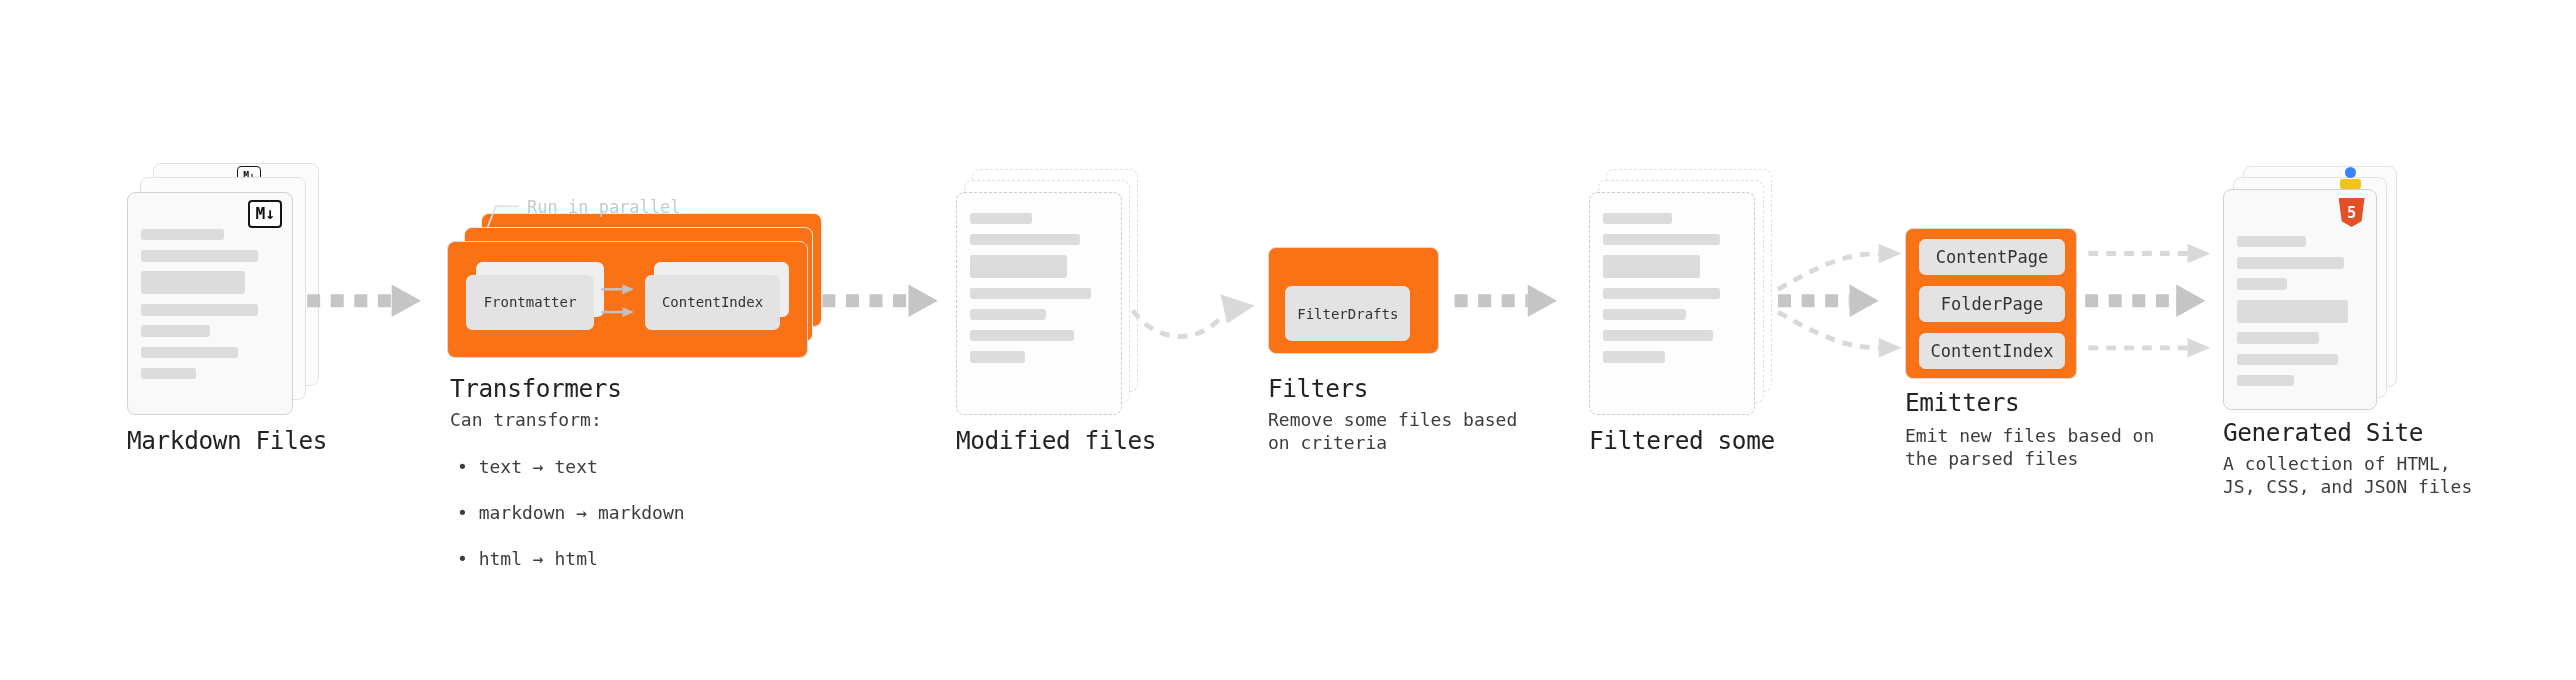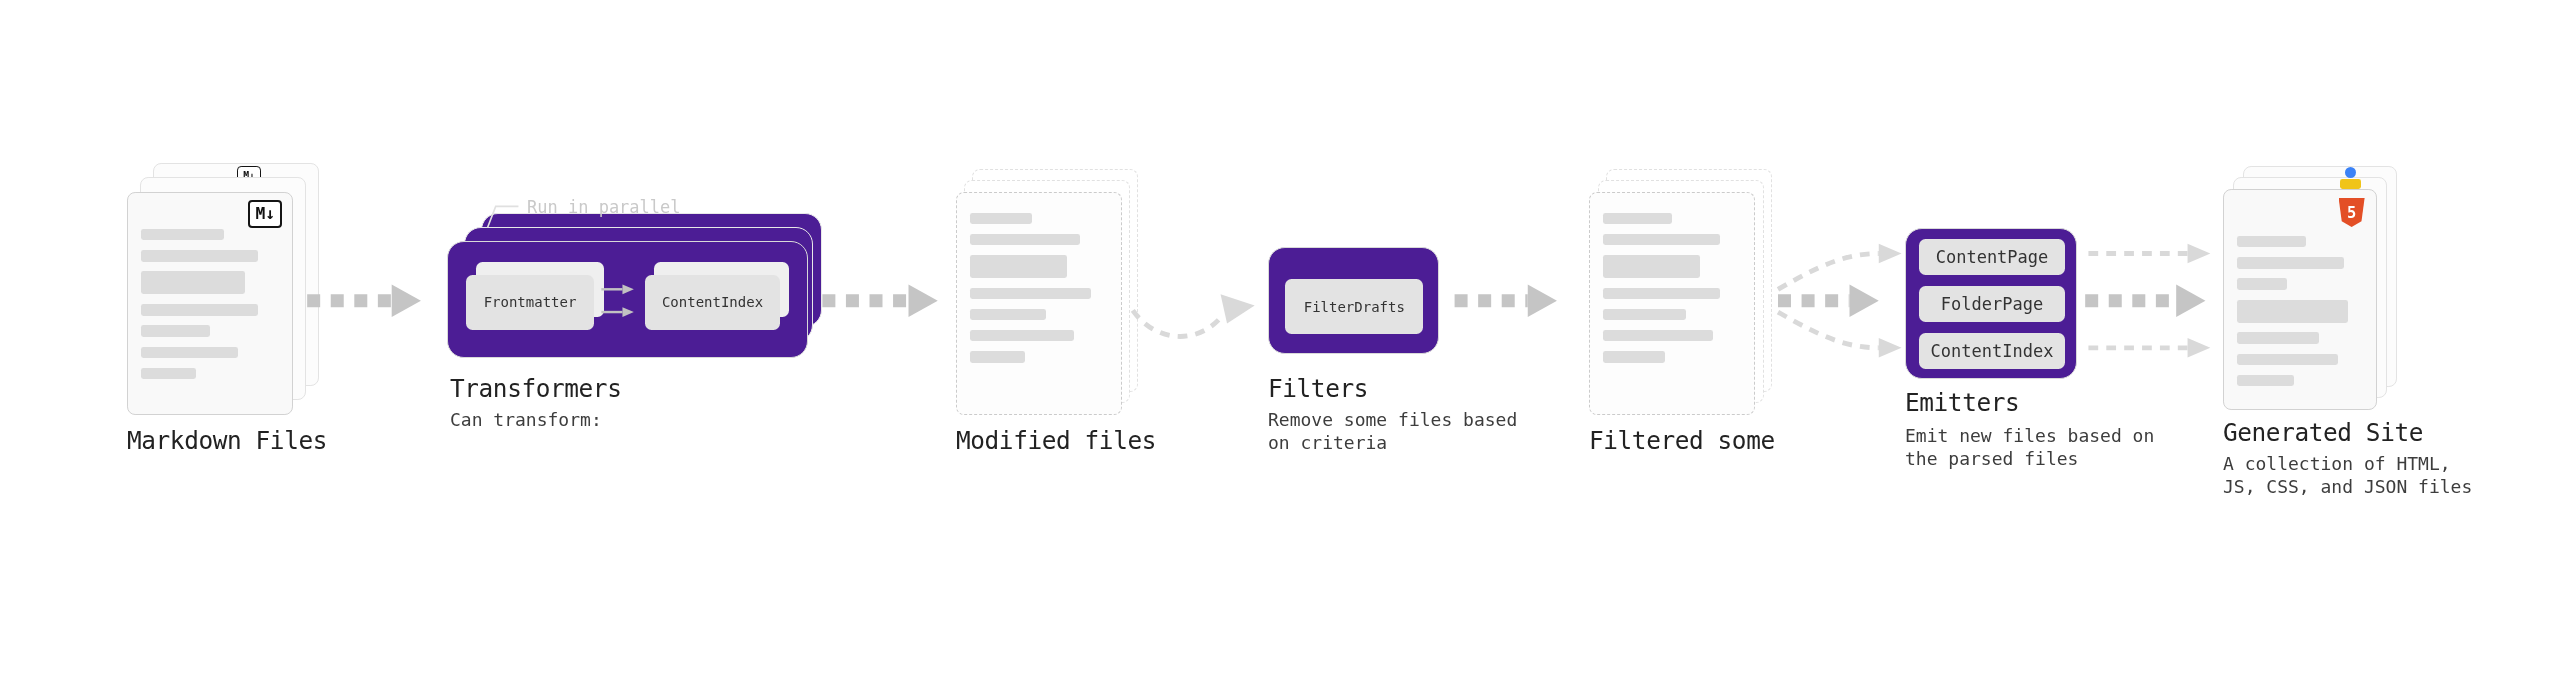--- a/index.html
+++ b/index.html
@@ -31,23 +31,23 @@
   .doc-body.lower { top: 46px; }
   .bar { height: 11.4px; border-radius: 2.4px; background: #dcdcdc; }
   .bar.tall { height: 23px; }
   .w40{width:40%}.w45{width:45%}.w50{width:50%}.w55{width:55%}.w60{width:60%}
   .w65{width:65%}.w70{width:70%}.w75{width:75%}.w80{width:80%}.w85{width:85%}
   .w88{width:88%}
   .caption { position: absolute; font-size: 24.4px; font-weight: 500; color: #222222; letter-spacing: -0.4px; }
   .sub { position: absolute; font-size: 18px; line-height: 23px; color: #3d3d3d; white-space: pre-line; }
   .panel {
     position: absolute;
-    background: #4c1d95;
+    background: #f97316;
     border: 1.6px solid #d9d9d9;
-    border-radius: 17px;
+    border-radius: 8px;
   }
   .panel.ghost { border-color: #e8e8e8; }
   .chip {
     position: absolute;
     background: #e3e3e3;
     border-radius: 6.5px;
     display: flex; align-items: center; justify-content: center;
     font-size: 14px; color: #333333;
   }
   .chip.small { font-size: 17px; }
@@ -111,38 +111,43 @@
   <div class="panel ghost" style="left:464px;top:227px;width:349px;height:115px"></div>
   <div class="panel" style="left:447px;top:241px;width:361px;height:117px">
     <div class="chip ghost" style="left:28px;top:19.5px;width:128px;height:55px"></div>
     <div class="chip ghost" style="left:206px;top:19.5px;width:135px;height:55px"></div>
     <div class="chip" style="left:18px;top:32.5px;width:128px;height:55px">Frontmatter</div>
     <div class="chip" style="left:197px;top:32.5px;width:135px;height:55px">ContentIndex</div>
   </div>
   <div class="parallel-label" style="left:527px;top:197px">Run in parallel</div>
   <div class="caption" style="left:450px;top:374px">Transformers</div>
   <div class="sub" style="left:450px;top:408px">Can transform:</div>
+  <div class="sub" style="left:457px;top:432px">
+    <div>• text → text</div>
+    <div>• markdown → markdown</div>
+    <div>• html → html</div>
+  </div>
 
   <div class="doc dashed ghost" style="left:972px;top:169px"></div>
   <div class="doc dashed ghost" style="left:964px;top:180px"></div>
   <div class="doc dashed" style="left:956px;top:192px">
     <div class="doc-body flush">
       <div class="bar w45"></div>
       <div class="bar w80"></div>
       <div class="bar tall w70"></div>
       <div class="bar w88"></div>
       <div class="bar w55"></div>
       <div class="bar w75"></div>
       <div class="bar w40"></div>
     </div>
   </div>
   <div class="caption" style="left:956px;top:426px">Modified files</div>
 
   <div class="panel" style="left:1268px;top:247px;width:171px;height:107px">
-    <div class="chip" style="left:16.3px;top:31px;width:138px;height:55px">FilterDrafts</div>
+    <div class="chip" style="left:16.3px;top:38px;width:125px;height:55px">FilterDrafts</div>
   </div>
   <div class="caption" style="left:1268px;top:374px">Filters</div>
   <div class="sub" style="left:1268px;top:408px">Remove some files based
 on criteria</div>
 
   <div class="doc dashed ghost" style="left:1606px;top:169px"></div>
   <div class="doc dashed ghost" style="left:1598px;top:180px"></div>
   <div class="doc dashed" style="left:1589px;top:192px">
     <div class="doc-body flush">
       <div class="bar w50"></div>

